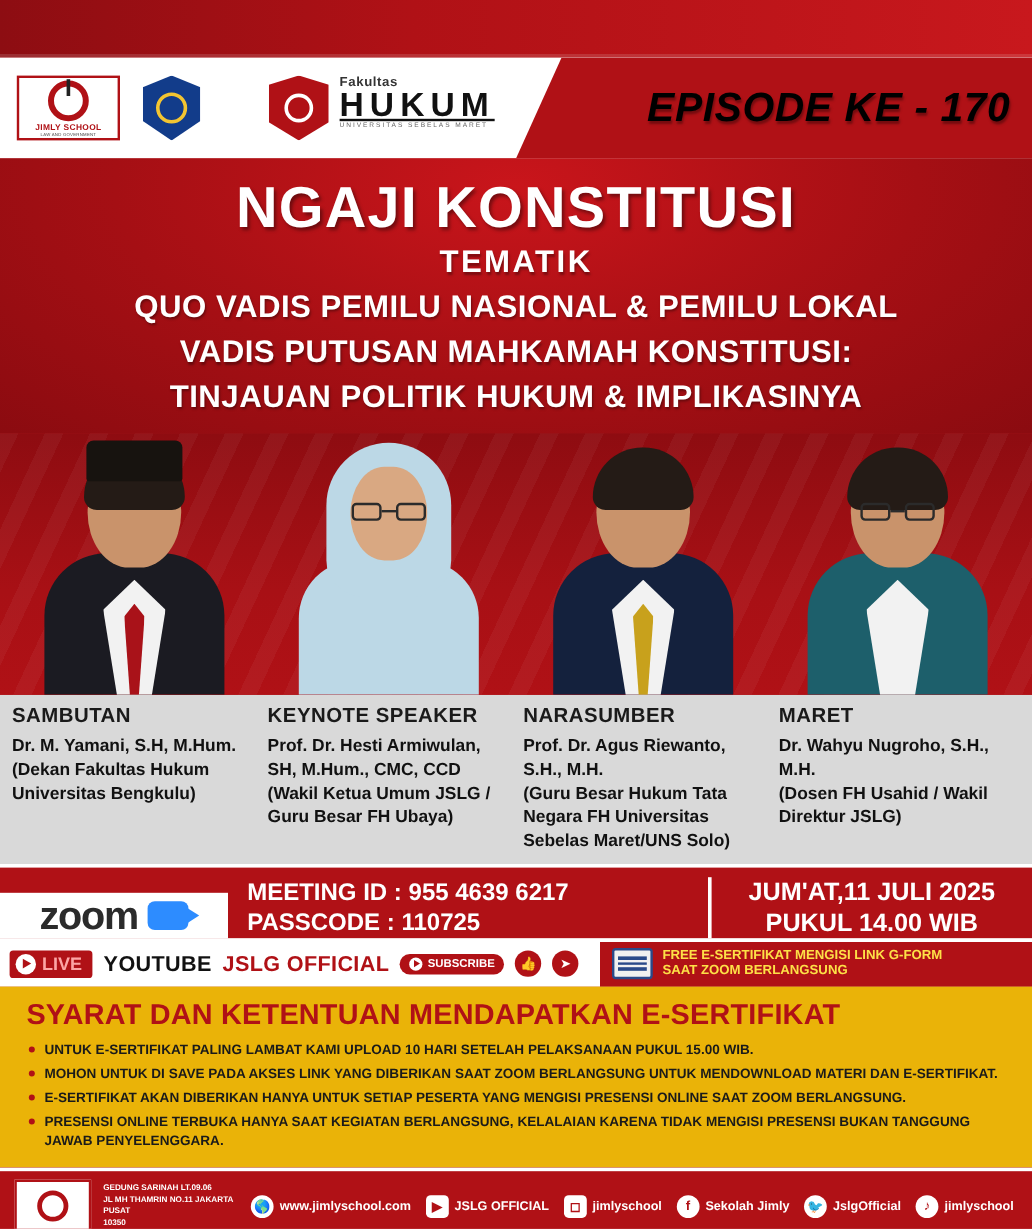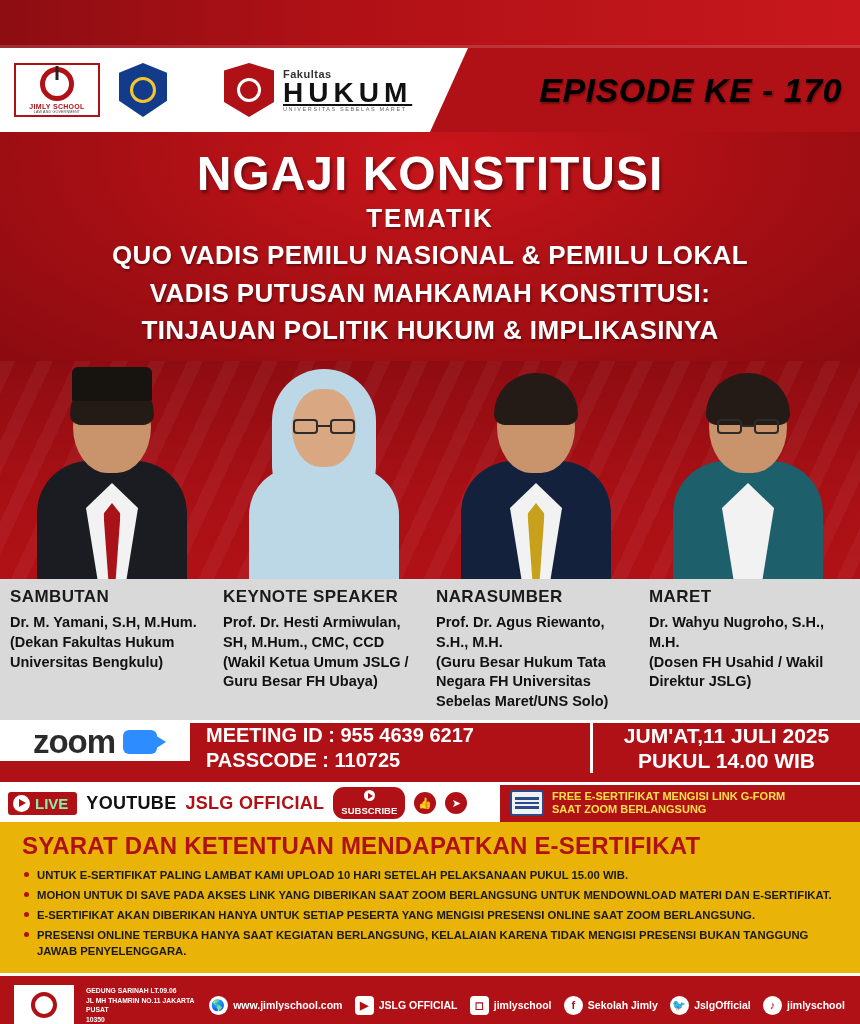--- a/index.html
+++ b/index.html
@@ -66,21 +66,21 @@
   }
   .logo-uns .shield{
     width:48px;height:54px;background:#123c8a;
     clip-path: polygon(50% 0,100% 18%,100% 70%,50% 100%,0 70%,0 18%);
     display:flex;align-items:center;justify-content:center;
   }
   .logo-uns .shield i{
     width:26px;height:26px;border-radius:50%;border:3px solid #f3c531;display:block;
   }
   .logo-fh{
-    display:flex;align-items:center;padding-left:42px;
+    display:flex;padding-left:42px;
   }
   .logo-fh .emblem{
     width:50px;height:54px;background:#b01116;margin-right:9px;
     clip-path: polygon(50% 0,100% 14%,100% 72%,50% 100%,0 72%,0 14%);
     display:flex;align-items:center;justify-content:center;
   }
   .logo-fh .emblem i{
     width:24px;height:24px;border-radius:50%;border:3px solid #fff;display:block;
   }
   .fh-text .fak{font-size:11px;color:#333;font-weight:bold;letter-spacing:.5px;}
@@ -192,21 +192,21 @@
   .rolecol{flex:1;text-align:left;padding:0 6px 8px;}
   .role-title{
     font-size:17px;font-weight:bold;color:#1a1a1a;letter-spacing:.4px;margin-bottom:6px;
   }
   .role-name{
     font-size:14.5px;font-weight:bold;color:#111;line-height:1.36;
   }
 
   
   .zoomrow{
-    display:flex;align-items:flex-start;background:#b01116;color:#fff;height:62px;
+    display:flex;align-items:flex-end;background:#b01116;color:#fff;height:62px;
     border-top:3px solid #fff;
   }
   .zoomlogo{
     width:190px;display:flex;align-items:center;justify-content:center;gap:8px;
     background:#fff;
   }
   .zoomlogo .zt{font-size:33px;font-weight:bold;color:#2b2b2b;letter-spacing:-1px;}
   .zoomlogo .zc{
     width:34px;height:24px;background:#2d8cff;border-radius:6px;position:relative;
   }
@@ -225,35 +225,35 @@
   }
 
   
   .liverow{
     display:flex;align-items:stretch;height:40px;background:#fff;border-top:3px solid #fff;
   }
   .liveleft{
     flex:1;display:flex;align-items:center;gap:9px;padding-left:8px;background:#fff;
   }
   .livebadge{
-    display:flex;align-items:center;gap:5px;background:#b01116;color:#86efac;
+    display:flex;align-items:center;gap:5px;background:#b01116;color:#fca5a5;
     padding:3px 9px 3px 5px;border-radius:3px;font-size:15px;font-weight:bold;
   }
   .playdot{
     width:17px;height:17px;border-radius:50%;background:#fff;position:relative;
   }
   .playdot:after{
     content:"";position:absolute;left:6px;top:4px;border-top:4.5px solid transparent;
     border-bottom:4.5px solid transparent;border-left:7px solid #b01116;
   }
   .yt{font-size:18px;font-weight:bold;color:#111;letter-spacing:.3px;}
   .jslg{font-size:18px;font-weight:bold;color:#b01116;letter-spacing:.3px;}
   .subs{
     display:flex;align-items:center;gap:4px;background:#b01116;color:#fff;
-    font-size:9.5px;font-weight:bold;padding:3px 8px;border-radius:11px;flex-direction:column;
+    font-size:9.5px;font-weight:bold;padding:3px 8px;border-radius:11px;
   }
   .subs .pd{width:11px;height:11px;border-radius:50%;background:#fff;position:relative;}
   .subs .pd:after{content:"";position:absolute;left:4px;top:2.5px;border-top:3px solid transparent;border-bottom:3px solid transparent;border-left:5px solid #b01116;}
   .circlebtn{width:22px;height:22px;border-radius:50%;background:#b01116;color:#fff;display:flex;align-items:center;justify-content:center;font-size:11px;}
   .liveright{
     width:360px;background:#b01116;color:#fde047;display:flex;align-items:center;gap:8px;
     padding-left:10px;
   }
   .certicon{
     width:34px;height:26px;background:#f1f1f1;border:2px solid #2a4a8a;border-radius:3px;

